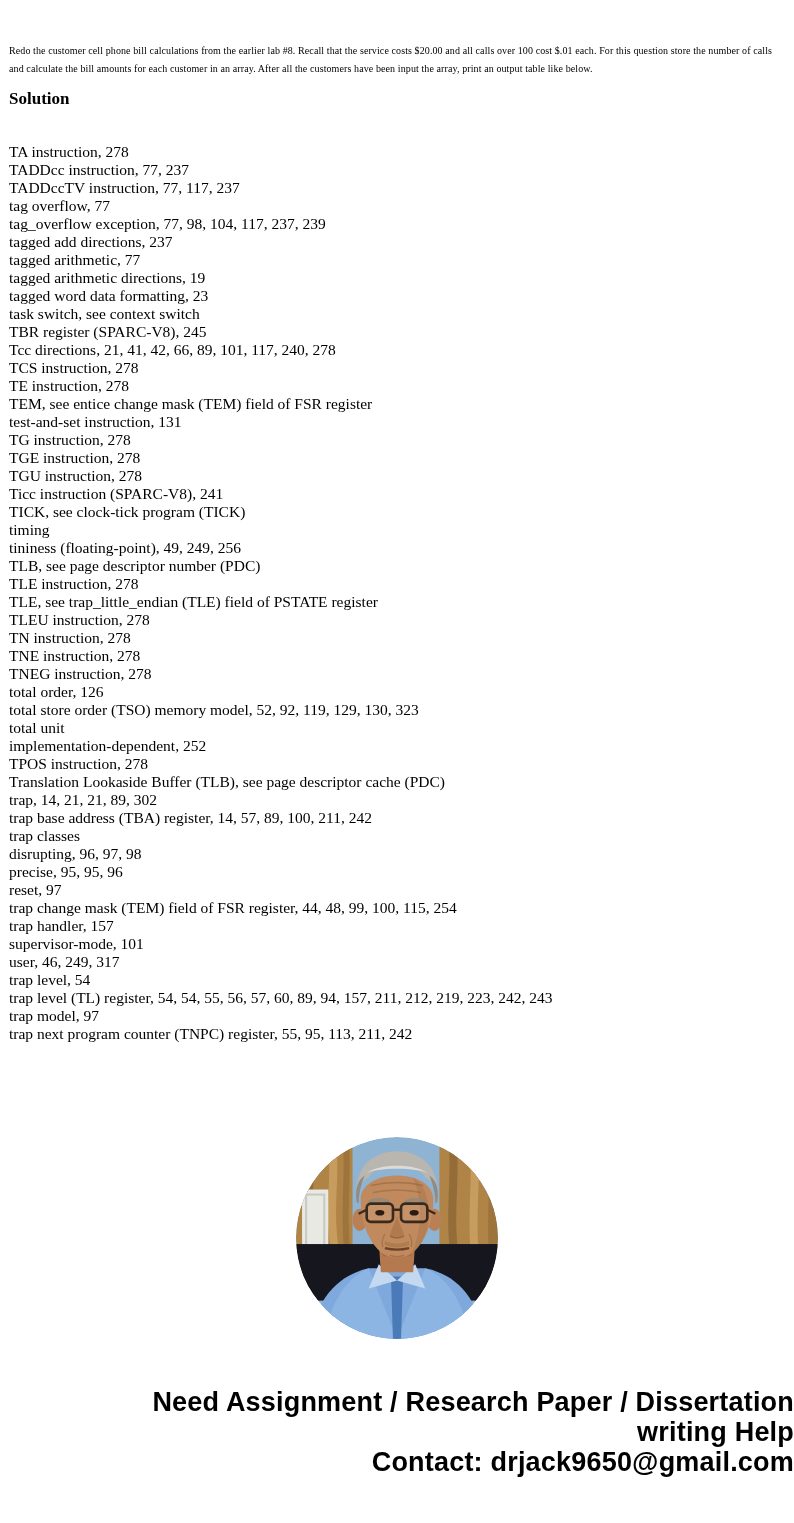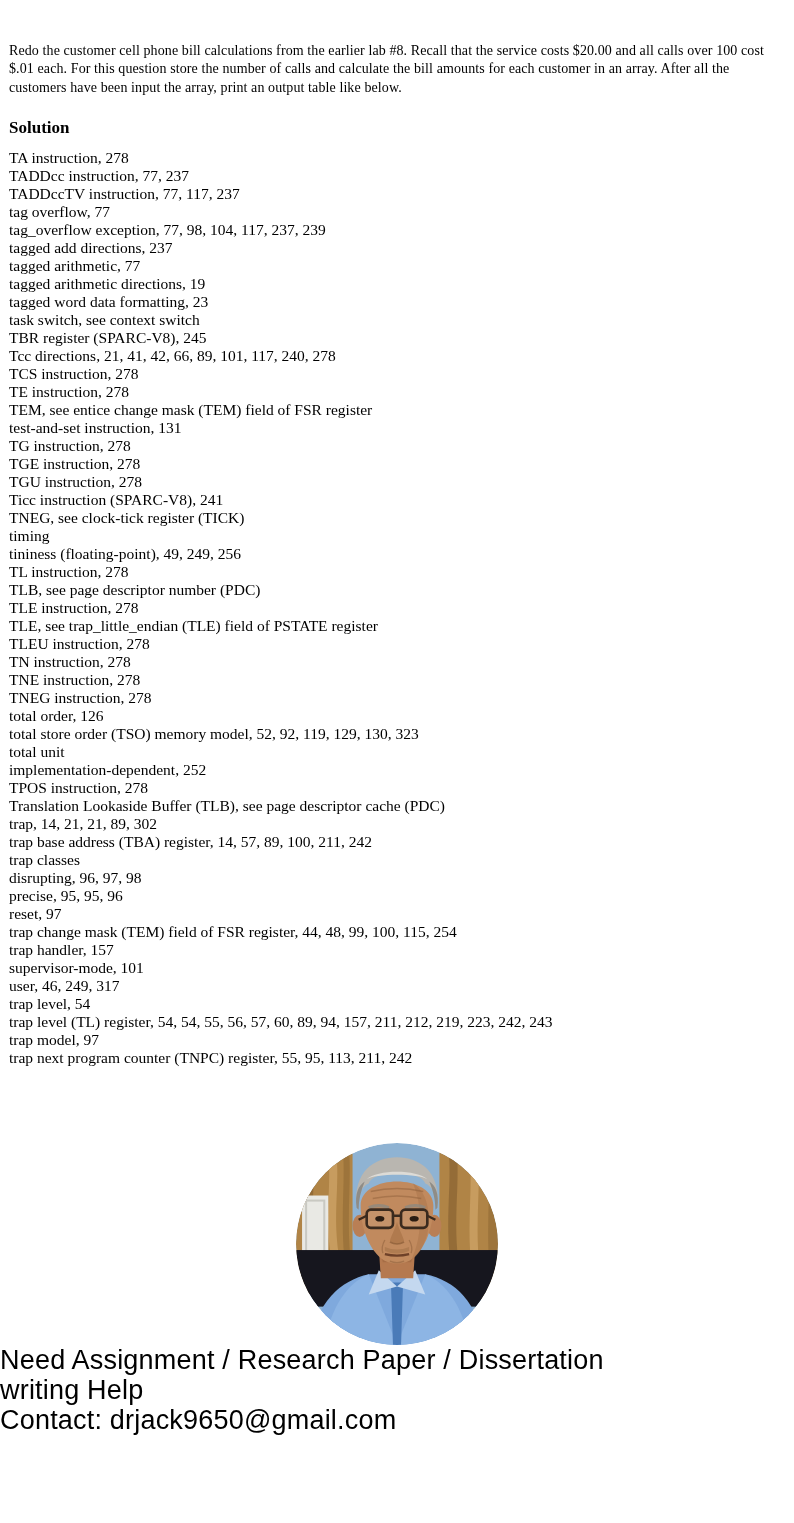--- a/index.html
+++ b/index.html
@@ -13,52 +13,53 @@
     overflow: hidden;
     font-family: "Liberation Serif", serif;
     color: #000000;
     position: relative;
   }
   .content {
     padding: 0 10px 0 9px;
   }
   .intro-paragraph {
     margin: 42px 0 0 0;
-    font-size: 14px;
+    font-size: 10px;
     line-height: 18.4px;
     letter-spacing: 0.1px;
   }
   .solution-heading {
-    margin: 20px 0 0 0;
+    margin: 9px 0 0 0;
     font-size: 17px;
     font-weight: bold;
     line-height: 21px;
   }
   .index-list {
-    margin-top: 11px;
+    margin-top: 34px;
     height: 966px;
     overflow: hidden;
     font-size: 15.5px;
   }
   .index-entry {
     line-height: 18px;
     white-space: nowrap;
   }
   .photo-wrap {
     margin: 28px auto 0 auto;
     width: 202px;
     height: 202px;
     border-radius: 50%;
     overflow: hidden;
   }
   .photo-wrap svg { display: block; }
   .footer {
-    text-align: left;
+    margin-top: 48px;
+    text-align: right;
     font-family: "Liberation Sans", sans-serif;
-    font-weight: normal;
+    font-weight: bold;
     font-size: 27px;
   }
   .footer-line {
     line-height: 30px;
     letter-spacing: 0.2px;
   }
 </style>
 </head>
 <body>
 
@@ -82,24 +83,23 @@
       <div class="index-entry">TBR register (SPARC-V8), 245</div>
       <div class="index-entry">Tcc directions, 21, 41, 42, 66, 89, 101, 117, 240, 278</div>
       <div class="index-entry">TCS instruction, 278</div>
       <div class="index-entry">TE instruction, 278</div>
       <div class="index-entry">TEM, see entice change mask (TEM) field of FSR register</div>
       <div class="index-entry">test-and-set instruction, 131</div>
       <div class="index-entry">TG instruction, 278</div>
       <div class="index-entry">TGE instruction, 278</div>
       <div class="index-entry">TGU instruction, 278</div>
       <div class="index-entry">Ticc instruction (SPARC-V8), 241</div>
-      <div class="index-entry">TNEG, see clock-tick register (TICK)</div>
+      <div class="index-entry">TICK, see clock-tick program (TICK)</div>
       <div class="index-entry">timing</div>
       <div class="index-entry">tininess (floating-point), 49, 249, 256</div>
-      <div class="index-entry">TL instruction, 278</div>
       <div class="index-entry">TLB, see page descriptor number (PDC)</div>
       <div class="index-entry">TLE instruction, 278</div>
       <div class="index-entry">TLE, see trap_little_endian (TLE) field of PSTATE register</div>
       <div class="index-entry">TLEU instruction, 278</div>
       <div class="index-entry">TN instruction, 278</div>
       <div class="index-entry">TNE instruction, 278</div>
       <div class="index-entry">TNEG instruction, 278</div>
       <div class="index-entry">total order, 126</div>
       <div class="index-entry">total store order (TSO) memory model, 52, 92, 119, 129, 130, 323</div>
       <div class="index-entry">total unit</div>

